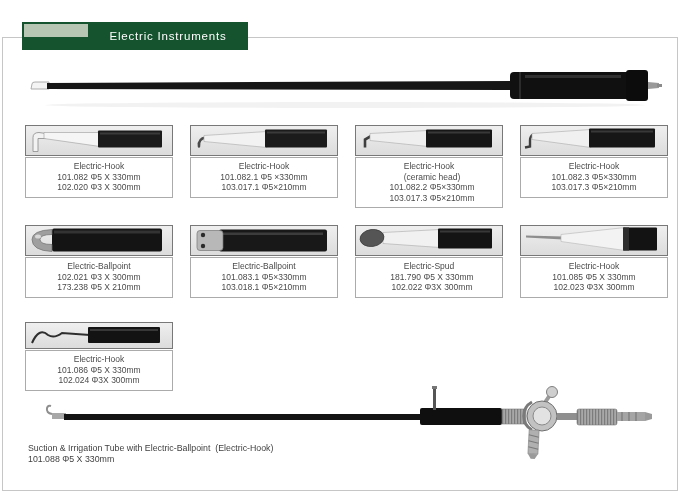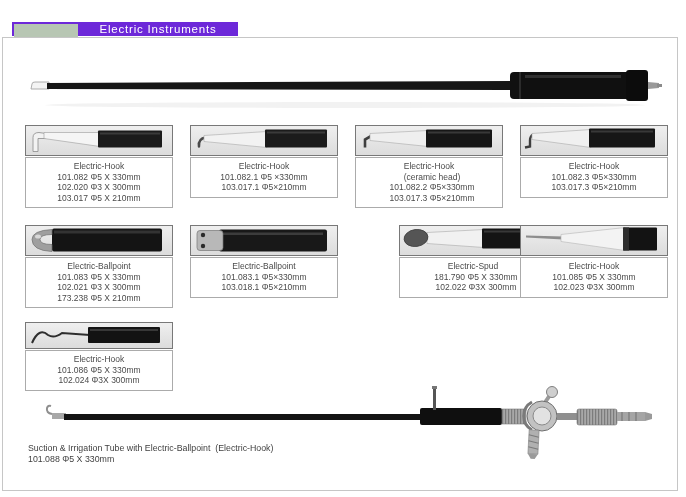--- a/index.html
+++ b/index.html
@@ -2,22 +2,22 @@
 <html><head>
 <meta charset="utf-8">
 <style>
   html,body{margin:0;padding:0;background:#fff;}
   #page{position:relative;width:686px;height:497px;background:#ffffff;overflow:hidden;
         font-family:"Liberation Sans","DejaVu Sans",sans-serif;color:#4a4a4a;}
   
   .page-frame{position:absolute;left:2px;top:37px;width:674px;height:452px;
               border:1px solid #c6c6c6;background:#fff;}
   
-  .header-bar{position:absolute;left:12px;top:22px;width:226px;height:14px;
-              background:#6d28d9;display:flex;align-items:center;z-index:5;}
+  .header-bar{position:absolute;left:22px;top:22px;width:226px;height:28px;
+              background:#14532d;display:flex;align-items:center;z-index:5;}
   .header-accent{position:absolute;left:2px;top:2px;width:64px;height:13px;background:#b7c6b3;}
   .header-title{position:absolute;left:70px;right:4px;text-align:center;color:#ffffff;
                 font-size:11.5px;letter-spacing:0.8px;font-weight:400;white-space:nowrap;}
   
   .instr{position:absolute;}
   
   .card{position:absolute;width:136px;}
   .card-photo{box-sizing:border-box;width:148px;height:31px;border:1px solid #787878;
               background:linear-gradient(#efefef,#dcdcdc);overflow:hidden;}
   .card-photo svg{display:block;width:146px;height:29px;}
@@ -62,21 +62,20 @@
         <path d="M7,25 L7,11 Q7,6 13,6 L20,7 L20,12 L12,12 L12,25 Z" fill="#f2f2f2" stroke="#8a8a8a" stroke-width="0.8"></path>
         <polygon points="18,6 74,6 74,20 18,12" fill="#f5f5f5" stroke="#9a9a9a" stroke-width="0.6"></polygon>
         <rect x="72" y="4" width="64" height="17" rx="1" fill="#1b1b1b"></rect>
         <rect x="74" y="6" width="60" height="2" fill="#3a3a3a"></rect>
       </svg>
     </div>
     <div class="card-text">
       <div class="card-title">Electric-Hook</div>
       <div class="card-line">101.082 Φ5 X 330mm</div>
       <div class="card-line">102.020 Φ3 X 300mm</div>
-      <div class="card-line">103.017 Φ5 X 210mm</div>
     </div>
   </div>
 
   <div class="card" style="left:190px;top:125px;">
     <div class="card-photo">
       <svg viewBox="0 0 146 28">
         <path d="M8,20 Q7,12 15,11" fill="none" stroke="#4a4a4a" stroke-width="2.5" stroke-linecap="round"></path>
         <polygon points="13,9 76,5 76,21 13,15" fill="#f2f2f2" stroke="#aaaaaa" stroke-width="0.6"></polygon>
         <rect x="74" y="3" width="62" height="18" rx="1" fill="#1b1b1b"></rect>
         <rect x="76" y="5" width="58" height="2" fill="#3a3a3a"></rect>
@@ -126,21 +125,20 @@
     <div class="card-photo">
       <svg viewBox="0 0 146 28">
         <rect x="26" y="2" width="110" height="23" rx="2" fill="#141414"></rect>
         <rect x="28" y="4" width="106" height="3" fill="#333333"></rect>
         <path d="M26,3 Q6,4 6,13 Q6,24 26,25 L26,18 Q14,18 14,13 Q14,8 26,8 Z" fill="#9f9f9f" stroke="#6f6f6f" stroke-width="0.7"></path>
         <ellipse cx="12" cy="10" rx="3" ry="2" fill="#d8d8d8"></ellipse>
       </svg>
     </div>
     <div class="card-text">
       <div class="card-title">Electric-Ballpoint</div>
-      <div class="card-line">101.083  Φ5 X 330mm</div>
       <div class="card-line">102.021  Φ3 X 300mm</div>
       <div class="card-line">173.238  Φ5 X 210mm</div>
     </div>
   </div>
 
   <div class="card" style="left:190px;top:225px;">
     <div class="card-photo">
       <svg viewBox="0 0 146 28">
         <rect x="28" y="3" width="108" height="22" rx="2" fill="#181818"></rect>
         <rect x="28" y="6" width="104" height="2.5" fill="#3c3c3c"></rect>
@@ -149,21 +147,21 @@
         <circle cx="12" cy="19.5" r="2.2" fill="#2a2a2a"></circle>
       </svg>
     </div>
     <div class="card-text">
       <div class="card-title">Electric-Ballpoint</div>
       <div class="card-line">101.083.1  Φ5×330mm</div>
       <div class="card-line">103.018.1  Φ5×210mm</div>
     </div>
   </div>
 
-  <div class="card align-left" style="left:355px;top:225px;margin-left:44px;">
+  <div class="card align-left" style="left:355px;top:225px;">
     <div class="card-photo">
       <svg viewBox="0 0 146 28">
         <polygon points="27,6 84,3 84,21 27,17" fill="#f1f1f1" stroke="#aaaaaa" stroke-width="0.6"></polygon>
         <ellipse cx="16" cy="11.5" rx="12" ry="8.5" fill="#555555" stroke="#333333" stroke-width="0.7" transform="rotate(-8 16 11.5)"></ellipse>
         <rect x="82" y="2" width="54" height="20" rx="1" fill="#141414"></rect>
         <rect x="84" y="4" width="50" height="2" fill="#383838"></rect>
       </svg>
     </div>
     <div class="card-text">
       <div class="card-title">Electric-Spud</div>

